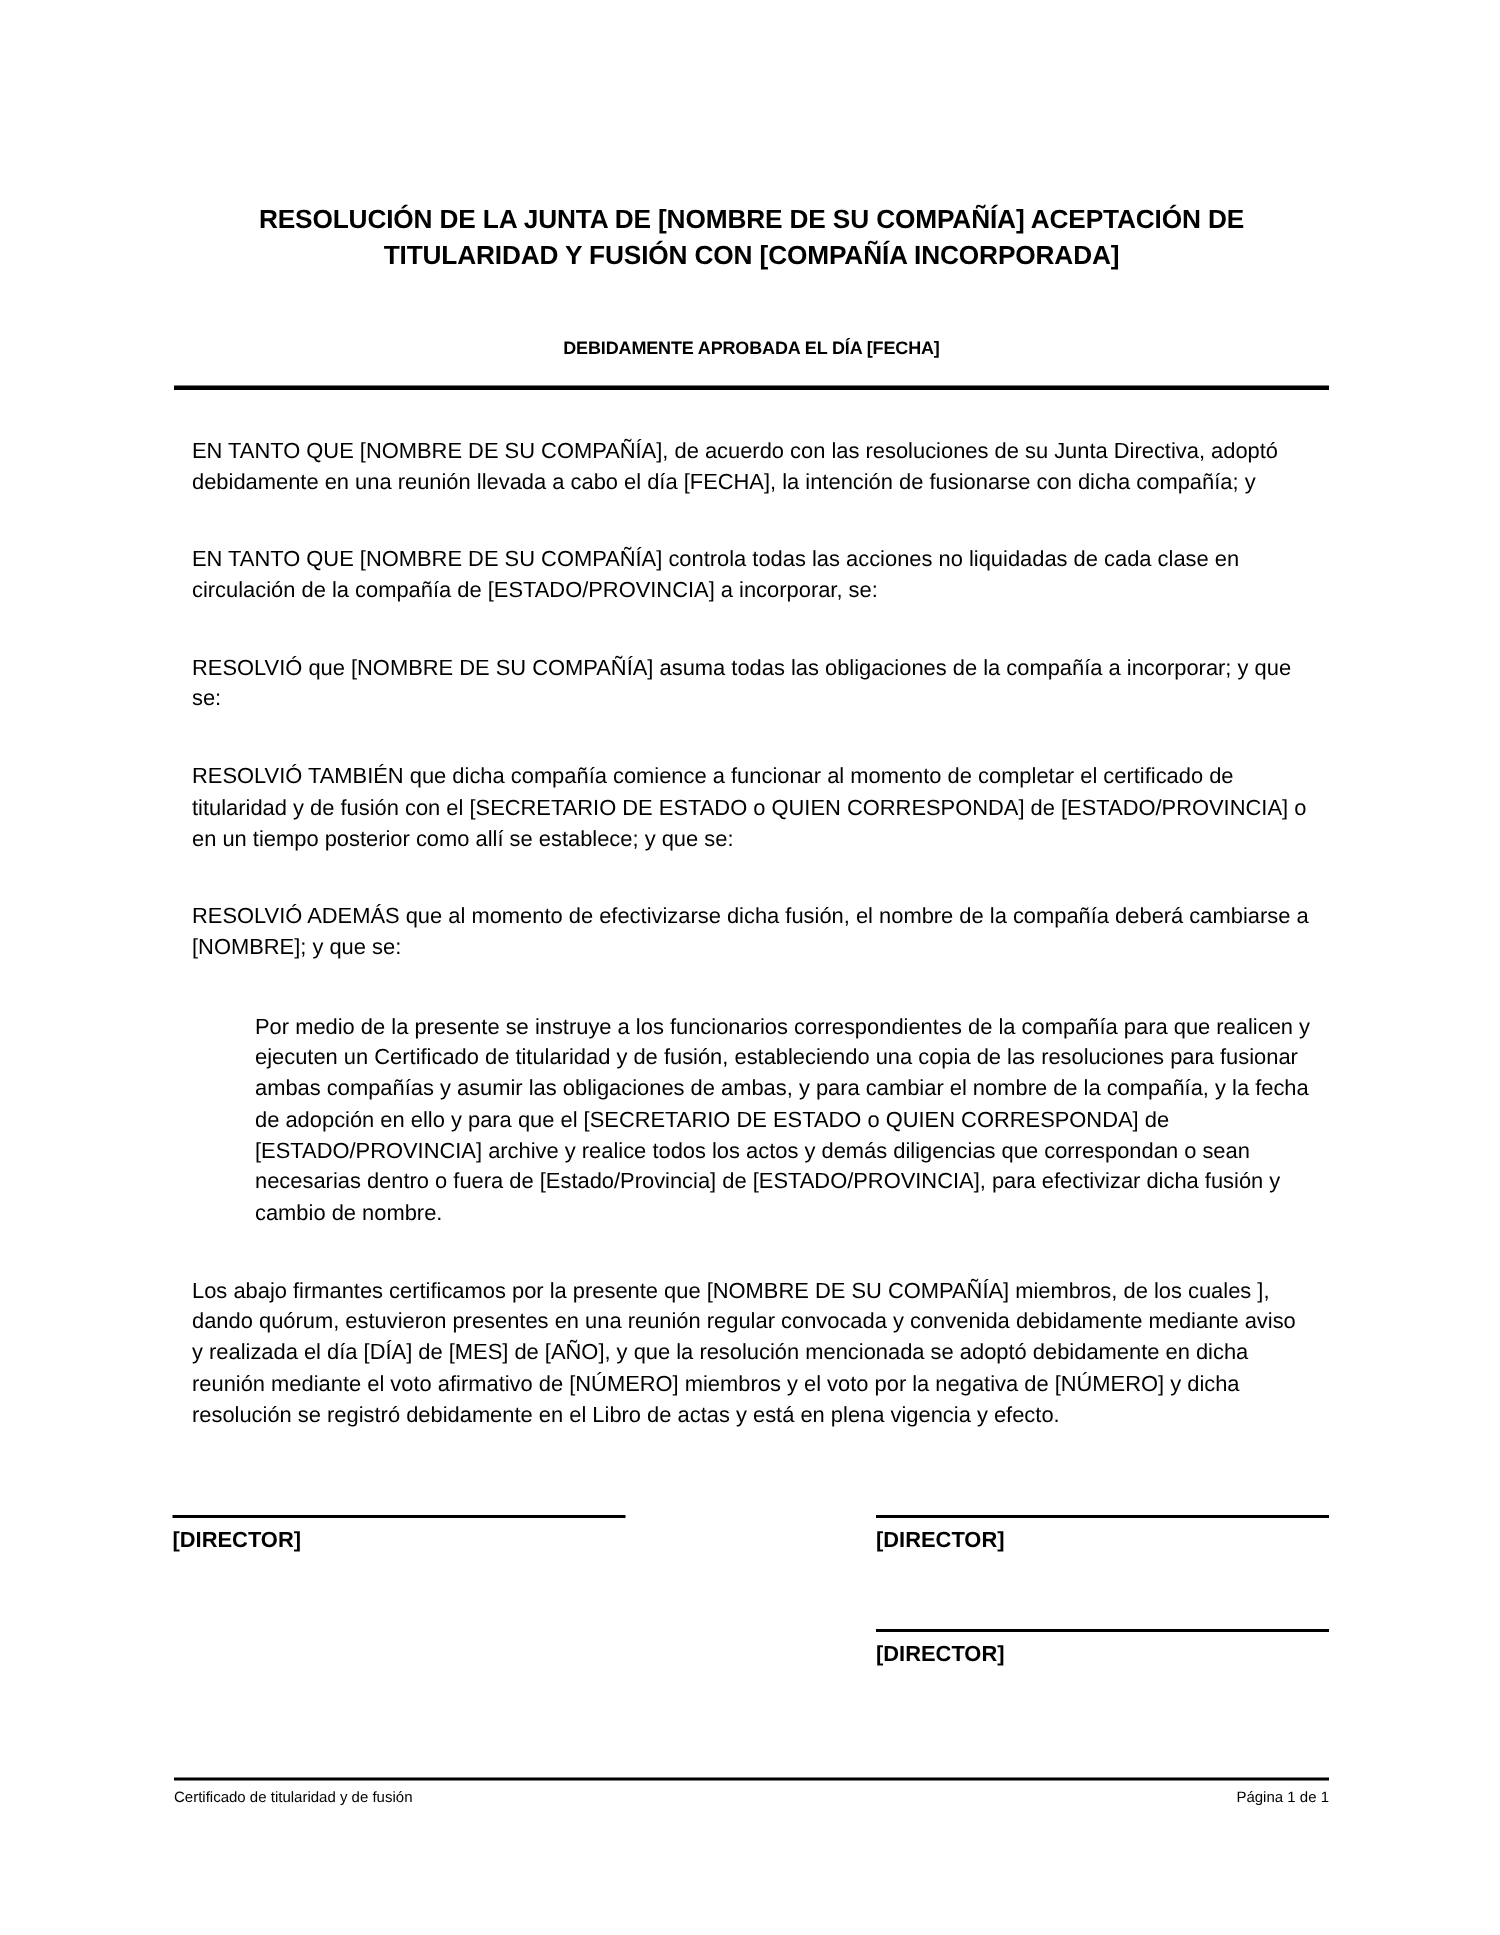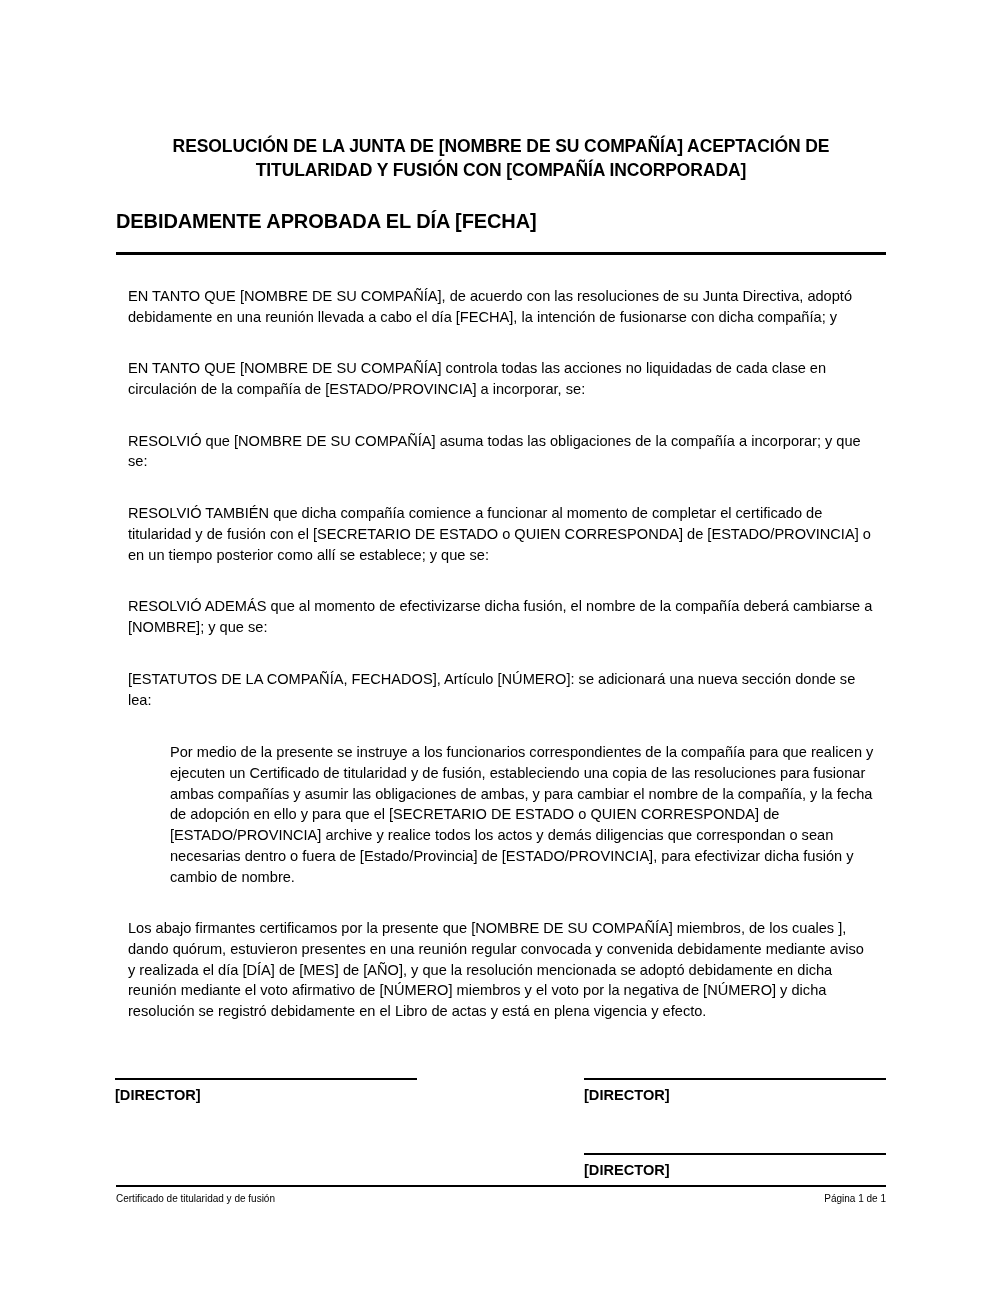--- a/index.html
+++ b/index.html
@@ -35,23 +35,24 @@
   .doc-title {
     margin: 0;
     padding-top: 134px;
     text-align: center;
     font-size: 17.5px;
     font-weight: bold;
     line-height: 1.38;
     letter-spacing: -0.1px;
   }
   .doc-subtitle {
-    margin: 0;
+    margin: 16px;
     padding-top: 26px;
-    font-size: 20px;
+    text-align: center;
+    font-size: 12px;
     font-weight: bold;
     line-height: 1.38;
     letter-spacing: -0.1px;
   }
 
   .title-rule {
     margin-top: 16px;
     height: 0;
     border: none;
     border-top: 3px solid #000000;
@@ -160,21 +161,20 @@
 
     <p class="para">EN TANTO QUE [NOMBRE DE SU COMPAÑÍA] controla todas las acciones no liquidadas de cada clase en circulación de la compañía de [ESTADO/PROVINCIA] a incorporar, se:</p>
 
     <p class="para">RESOLVIÓ que [NOMBRE DE SU COMPAÑÍA] asuma todas las obligaciones de la compañía a incorporar; y que se:</p>
 
     <p class="para">RESOLVIÓ TAMBIÉN que dicha compañía comience a funcionar al momento de completar el certificado de titularidad y de fusión con el [SECRETARIO DE ESTADO o QUIEN CORRESPONDA] de [ESTADO/PROVINCIA] o en un tiempo posterior como allí se establece; y que se:</p>
 
     <p class="para">RESOLVIÓ ADEMÁS que al momento de efectivizarse dicha fusión, el nombre de la compañía deberá cambiarse a [NOMBRE]; y que se:</p>
 
 
-    <p class="para">[ESTATUTOS DE LA COMPAÑÍA, FECHADOS], Artículo [NÚMERO]: se adicionará una nueva sección donde se lea:</p>
 
     <p class="para-indent">Por medio de la presente se instruye a los funcionarios correspondientes de la compañía para que realicen y ejecuten un Certificado de titularidad y de fusión, estableciendo una copia de las resoluciones para fusionar ambas compañías y asumir las obligaciones de ambas, y para cambiar el nombre de la compañía, y la fecha de adopción en ello y para que el [SECRETARIO DE ESTADO o QUIEN CORRESPONDA] de [ESTADO/PROVINCIA] archive y realice todos los actos y demás diligencias que correspondan o sean necesarias dentro o fuera de [Estado/Provincia] de [ESTADO/PROVINCIA], para efectivizar dicha fusión y cambio de nombre.</p>
 
     <p class="para">Los abajo firmantes certificamos por la presente que [NOMBRE DE SU COMPAÑÍA] miembros, de los cuales ], dando quórum, estuvieron presentes en una reunión regular convocada y convenida debidamente mediante aviso y realizada el día [DÍA] de [MES] de [AÑO], y que la resolución mencionada se adoptó debidamente en dicha reunión mediante el voto afirmativo de [NÚMERO] miembros y el voto por la negativa de [NÚMERO] y dicha resolución se registró debidamente en el Libro de actas y está en plena vigencia y efecto.</p>
 
     <div class="sig-area">
 
       <div class="sig-row">
         <div class="sig-block">
           <div class="sig-line"></div>

